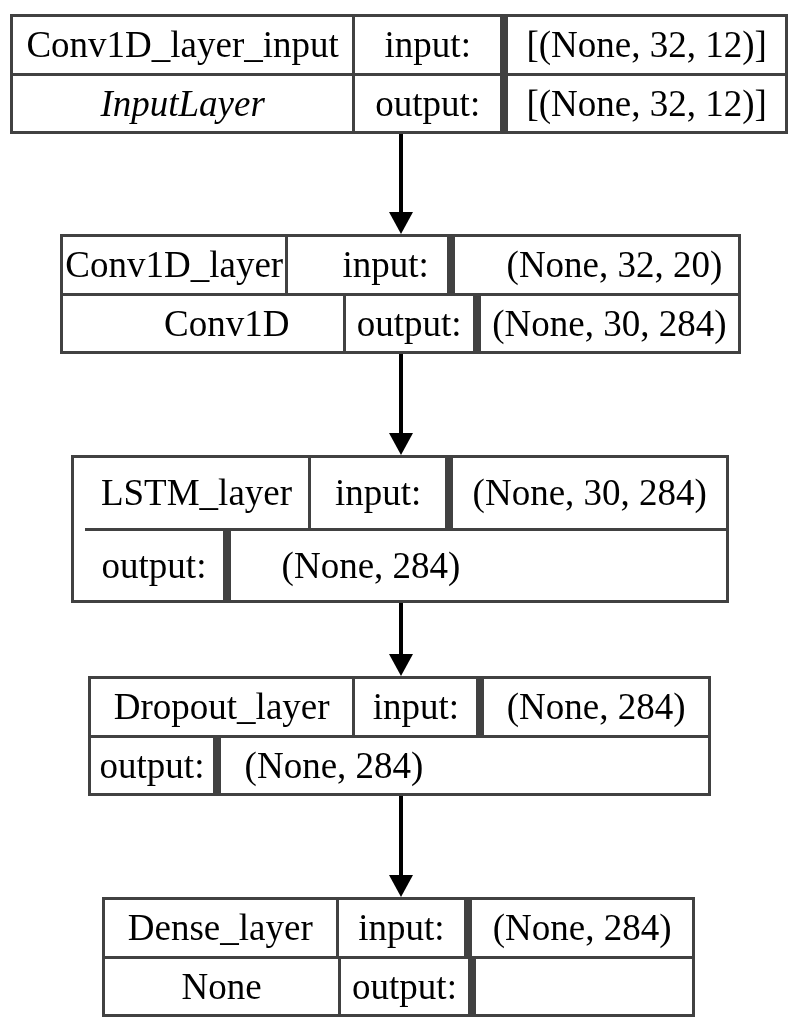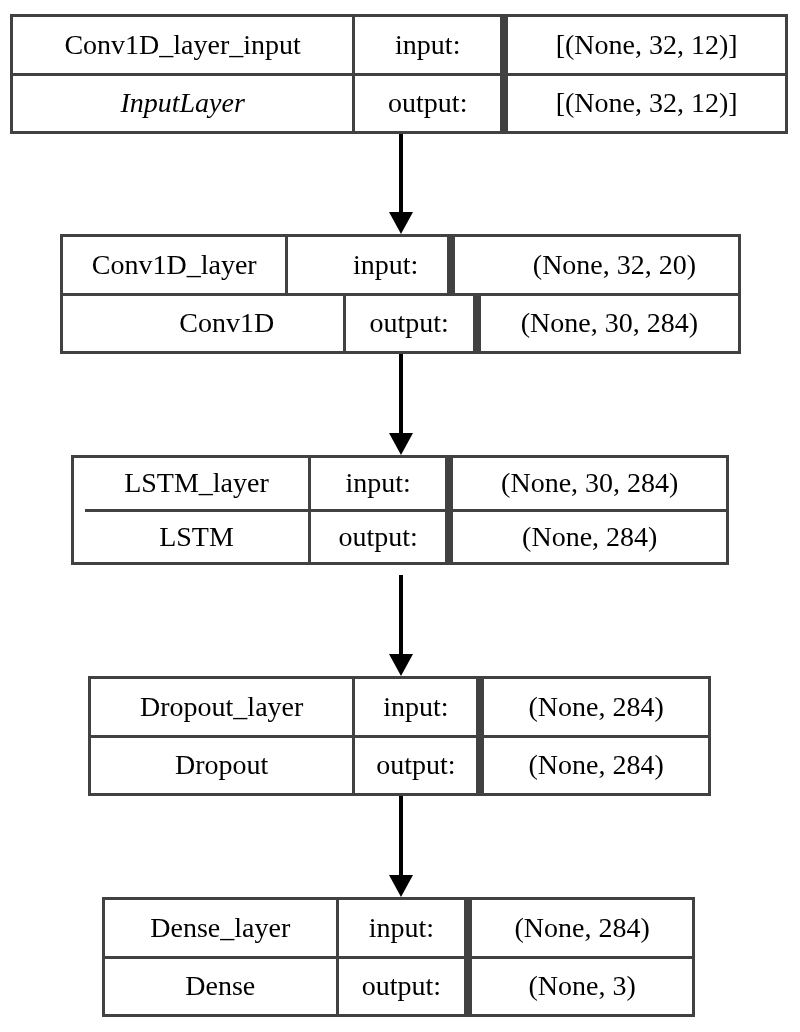--- a/index.html
+++ b/index.html
@@ -40,21 +40,21 @@
   .node-row.row-top {
     border-bottom: 3px solid #414141;
   }
   .cell {
     display: flex;
     align-items: center;
     justify-content: center;
     box-sizing: border-box;
     white-space: nowrap;
     color: #000000;
-    font-size: 28px;
+    font-size: 37px;
     line-height: 1;
     padding: 0 6px;
     overflow: hidden;
   }
   .cell.col-name {
     border-right: 3px solid #414141;
   }
   .cell.col-io {
     border-right: 8px solid #14b8a6;
   }
@@ -106,49 +106,46 @@
         <div class="cell col-name" style="width: 255px; border-right-color: rgb(65, 65, 65);">Conv1D_layer</div>
         <div class="cell col-io" style="width: 146px; border-right-color: rgb(65, 65, 65);">input:</div>
         <div class="cell col-shape" style="width: 280px;">(None, 32, 20)</div>
       </div>
       <div class="node-row">
         <div class="cell col-name" style="width: 255px; border-right-color: rgb(65, 65, 65); margin-left: 48px;">Conv1D</div>
         <div class="cell col-io" style="width: 146px; border-right-color: rgb(65, 65, 65);">output:</div>
         <div class="cell col-shape" style="width: 280px;">(None, 30, 284)</div>
       </div>
     </div>
-    <div class="node" style="left: 71px; top: 455px; width: 658px; height: 110px; border-color: rgb(65, 65, 65); padding-left: 11px;">
+    <div class="node" style="left: 71px; top: 455px; width: 658px; height: 148px; border-color: rgb(65, 65, 65); padding-left: 11px;">
       <div class="node-row row-top" style="border-bottom-color: rgb(65, 65, 65);">
         <div class="cell col-name" style="width: 232px; border-right-color: rgb(65, 65, 65);">LSTM_layer</div>
         <div class="cell col-io" style="width: 146px; border-right-color: rgb(65, 65, 65);">input:</div>
         <div class="cell col-shape" style="width: 280px;">(None, 30, 284)</div>
       </div>
       <div class="node-row">
-        <div class="cell col-name" style="width: 232px; border-right-color: rgb(65, 65, 65);">LSTM</div>
         <div class="cell col-io" style="width: 146px; border-right-color: rgb(65, 65, 65);">output:</div>
         <div class="cell col-shape" style="width: 280px;">(None, 284)</div>
       </div>
     </div>
     <div class="node" style="left: 88px; top: 676px; width: 623px; height: 120px; border-color: rgb(65, 65, 65);">
       <div class="node-row row-top" style="border-bottom-color: rgb(65, 65, 65);">
         <div class="cell col-name" style="width: 267px; border-right-color: rgb(65, 65, 65);">Dropout_layer</div>
         <div class="cell col-io" style="width: 130px; border-right-color: rgb(65, 65, 65);">input:</div>
         <div class="cell col-shape" style="width: 226px;">(None, 284)</div>
       </div>
       <div class="node-row">
-        <div class="cell col-name" style="width: 267px; border-right-color: rgb(65, 65, 65);">Dropout</div>
         <div class="cell col-io" style="width: 130px; border-right-color: rgb(65, 65, 65);">output:</div>
         <div class="cell col-shape" style="width: 226px;">(None, 284)</div>
       </div>
     </div>
     <div class="node" style="left: 102px; top: 897px; width: 593px; height: 120px; border-color: rgb(65, 65, 65);">
       <div class="node-row row-top" style="border-bottom-color: rgb(65, 65, 65);">
         <div class="cell col-name" style="width: 236px; border-right-color: rgb(65, 65, 65);">Dense_layer</div>
         <div class="cell col-io" style="width: 135px; border-right-color: rgb(65, 65, 65);">input:</div>
         <div class="cell col-shape" style="width: 222px;">(None, 284)</div>
       </div>
       <div class="node-row">
-        <div class="cell col-name" style="width: 236px; border-right-color: rgb(65, 65, 65);">Dense</div>
+        <div class="cell col-name" style="width: 236px; border-right-color: rgb(65, 65, 65);">None</div>
         <div class="cell col-io" style="width: 135px; border-right-color: rgb(65, 65, 65);">output:</div>
-        <div class="cell col-shape" style="width: 222px;">(None, 3)</div>
       </div>
     </div>
   </div>
 
 </body></html>

